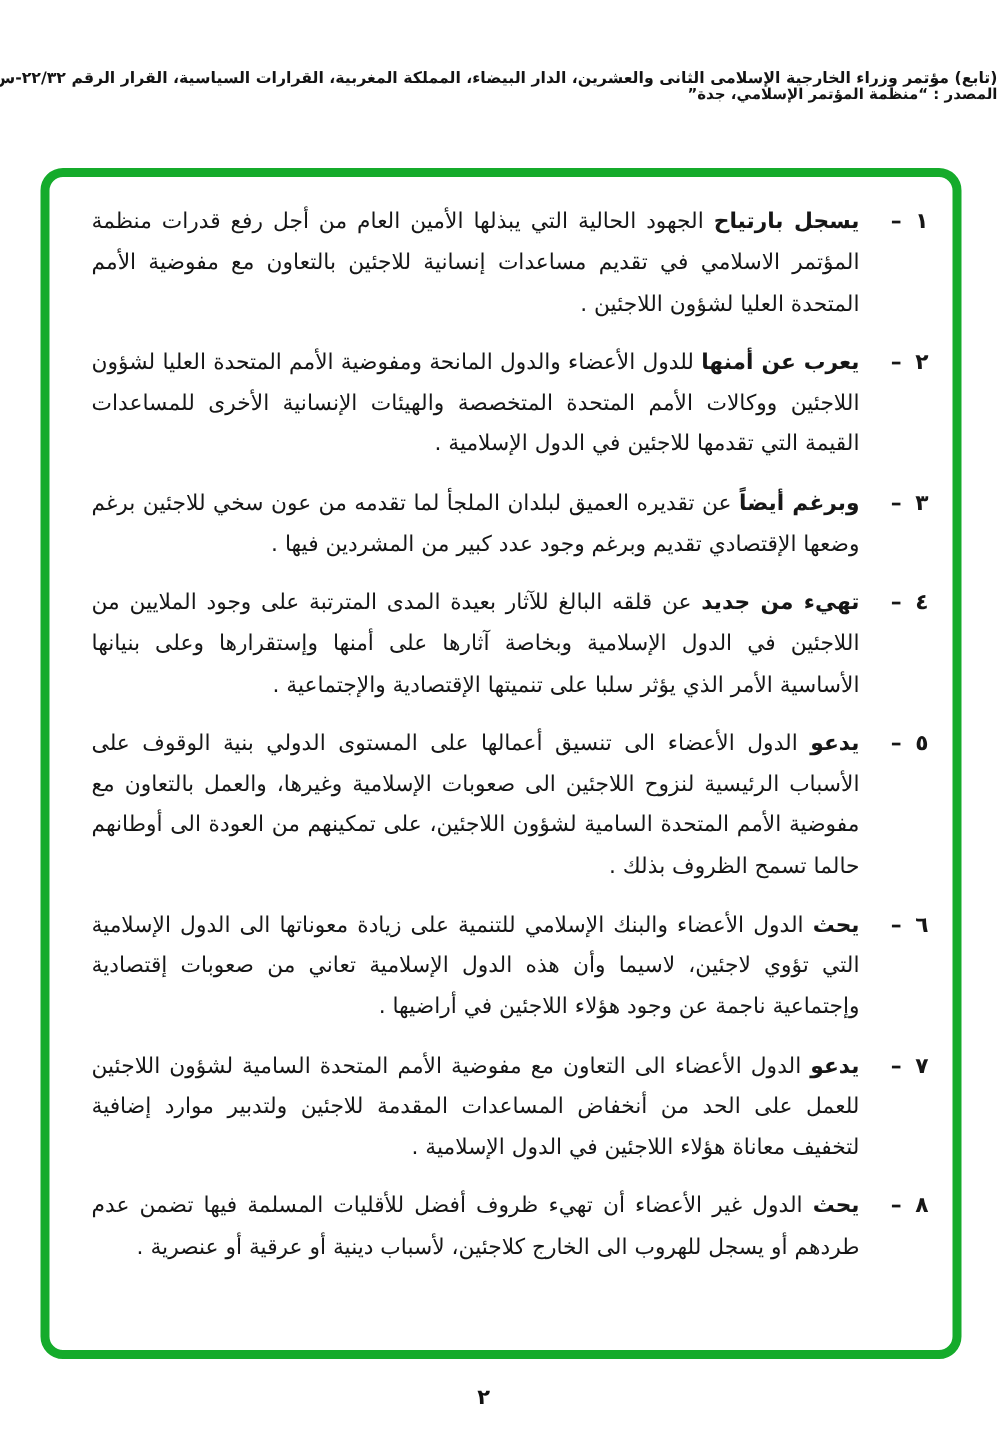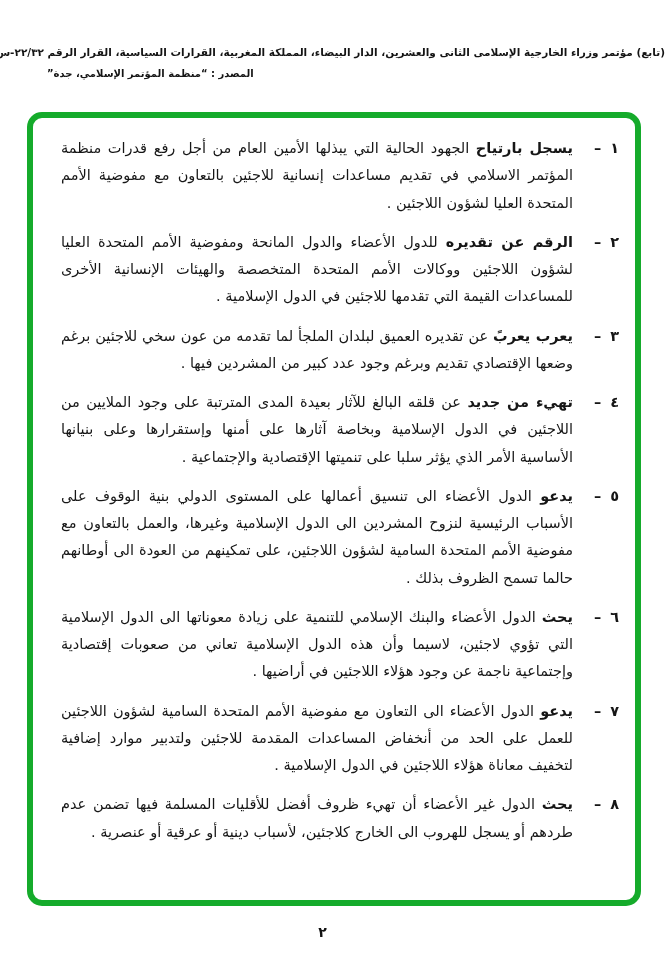--- a/index.html
+++ b/index.html
@@ -16,33 +16,31 @@
     overflow: hidden;
     color: #111111;
   }
   
   .doc-header {
     position: absolute;
     top: 46px;
     left: 0;
     right: 0;
     direction: rtl;
-    text-align: left;
+    text-align: right;
     font-weight: bold;
     color: #141414;
-    padding-left: 47px;
   }
   .header-line1 {
     font-size: 10.5px;
     white-space: nowrap;
     letter-spacing: 0px;
   }
   .header-line2 {
     font-size: 10px;
-    margin-top: 10px;
   }
   
   .green-frame {
     position: absolute;
     left: 27px;
     top: 112px;
     width: 614px;
     height: 794px;
     box-sizing: border-box;
     border: 6px solid #15ab2b;
@@ -108,42 +106,42 @@
             <span>١</span>
             <span class="dash">–</span>
           </div>
           <div class="body"><span class="lead">يسجل بارتياح</span> <span>الجهود الحالية التي يبذلها الأمين العام من أجل رفع قدرات منظمة المؤتمر الاسلامي في تقديم مساعدات إنسانية للاجئين بالتعاون مع مفوضية الأمم المتحدة العليا لشؤون اللاجئين .</span></div>
         </div>
         <div class="item">
           <div class="num">
             <span>٢</span>
             <span class="dash">–</span>
           </div>
-          <div class="body"><span class="lead">الرقم عن تقديره</span> <span>للدول الأعضاء والدول المانحة ومفوضية الأمم المتحدة العليا لشؤون اللاجئين ووكالات الأمم المتحدة المتخصصة والهيئات الإنسانية الأخرى للمساعدات القيمة التي تقدمها للاجئين في الدول الإسلامية .</span></div>
+          <div class="body"><span class="lead">يعرب عن أمنها</span> <span>للدول الأعضاء والدول المانحة ومفوضية الأمم المتحدة العليا لشؤون اللاجئين ووكالات الأمم المتحدة المتخصصة والهيئات الإنسانية الأخرى للمساعدات القيمة التي تقدمها للاجئين في الدول الإسلامية .</span></div>
         </div>
         <div class="item">
           <div class="num">
             <span>٣</span>
             <span class="dash">–</span>
           </div>
-          <div class="body"><span class="lead">يعرب يعربً</span> <span>عن تقديره العميق لبلدان الملجأ لما تقدمه من عون سخي للاجئين برغم وضعها الإقتصادي تقديم وبرغم وجود عدد كبير من المشردين فيها .</span></div>
+          <div class="body"><span class="lead">وبرغم أيضاً</span> <span>عن تقديره العميق لبلدان الملجأ لما تقدمه من عون سخي للاجئين برغم وضعها الإقتصادي تقديم وبرغم وجود عدد كبير من المشردين فيها .</span></div>
         </div>
         <div class="item">
           <div class="num">
             <span>٤</span>
             <span class="dash">–</span>
           </div>
           <div class="body"><span class="lead">تهيء من جديد</span> <span>عن قلقه البالغ للآثار بعيدة المدى المترتبة على وجود الملايين من اللاجئين في الدول الإسلامية وبخاصة آثارها على أمنها وإستقرارها وعلى بنيانها الأساسية الأمر الذي يؤثر سلبا على تنميتها الإقتصادية والإجتماعية .</span></div>
         </div>
         <div class="item">
           <div class="num">
             <span>٥</span>
             <span class="dash">–</span>
           </div>
-          <div class="body"><span class="lead">يدعو</span> <span>الدول الأعضاء الى تنسيق أعمالها على المستوى الدولي بنية الوقوف على الأسباب الرئيسية لنزوح المشردين الى الدول الإسلامية وغيرها، والعمل بالتعاون مع مفوضية الأمم المتحدة السامية لشؤون اللاجئين، على تمكينهم من العودة الى أوطانهم حالما تسمح الظروف بذلك .</span></div>
+          <div class="body"><span class="lead">يدعو</span> <span>الدول الأعضاء الى تنسيق أعمالها على المستوى الدولي بنية الوقوف على الأسباب الرئيسية لنزوح اللاجئين الى صعوبات الإسلامية وغيرها، والعمل بالتعاون مع مفوضية الأمم المتحدة السامية لشؤون اللاجئين، على تمكينهم من العودة الى أوطانهم حالما تسمح الظروف بذلك .</span></div>
         </div>
         <div class="item">
           <div class="num">
             <span>٦</span>
             <span class="dash">–</span>
           </div>
           <div class="body"><span class="lead">يحث</span> <span>الدول الأعضاء والبنك الإسلامي للتنمية على زيادة معوناتها الى الدول الإسلامية التي تؤوي لاجئين، لاسيما وأن هذه الدول الإسلامية تعاني من صعوبات إقتصادية وإجتماعية ناجمة عن وجود هؤلاء اللاجئين في أراضيها .</span></div>
         </div>
         <div class="item">
           <div class="num">

